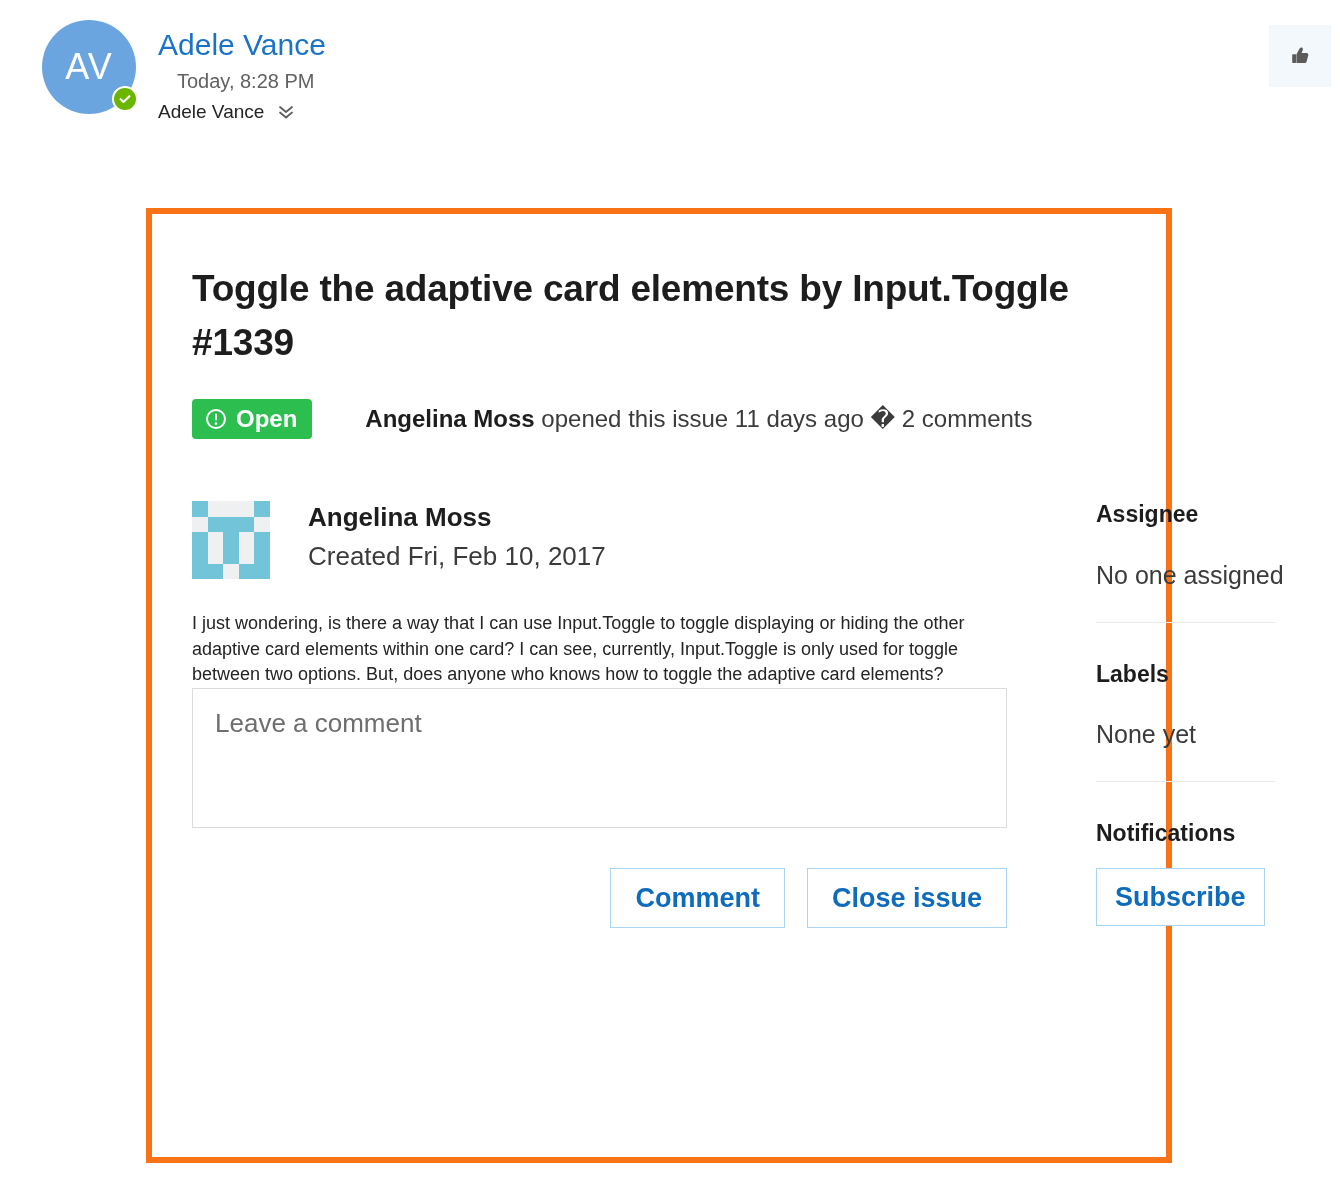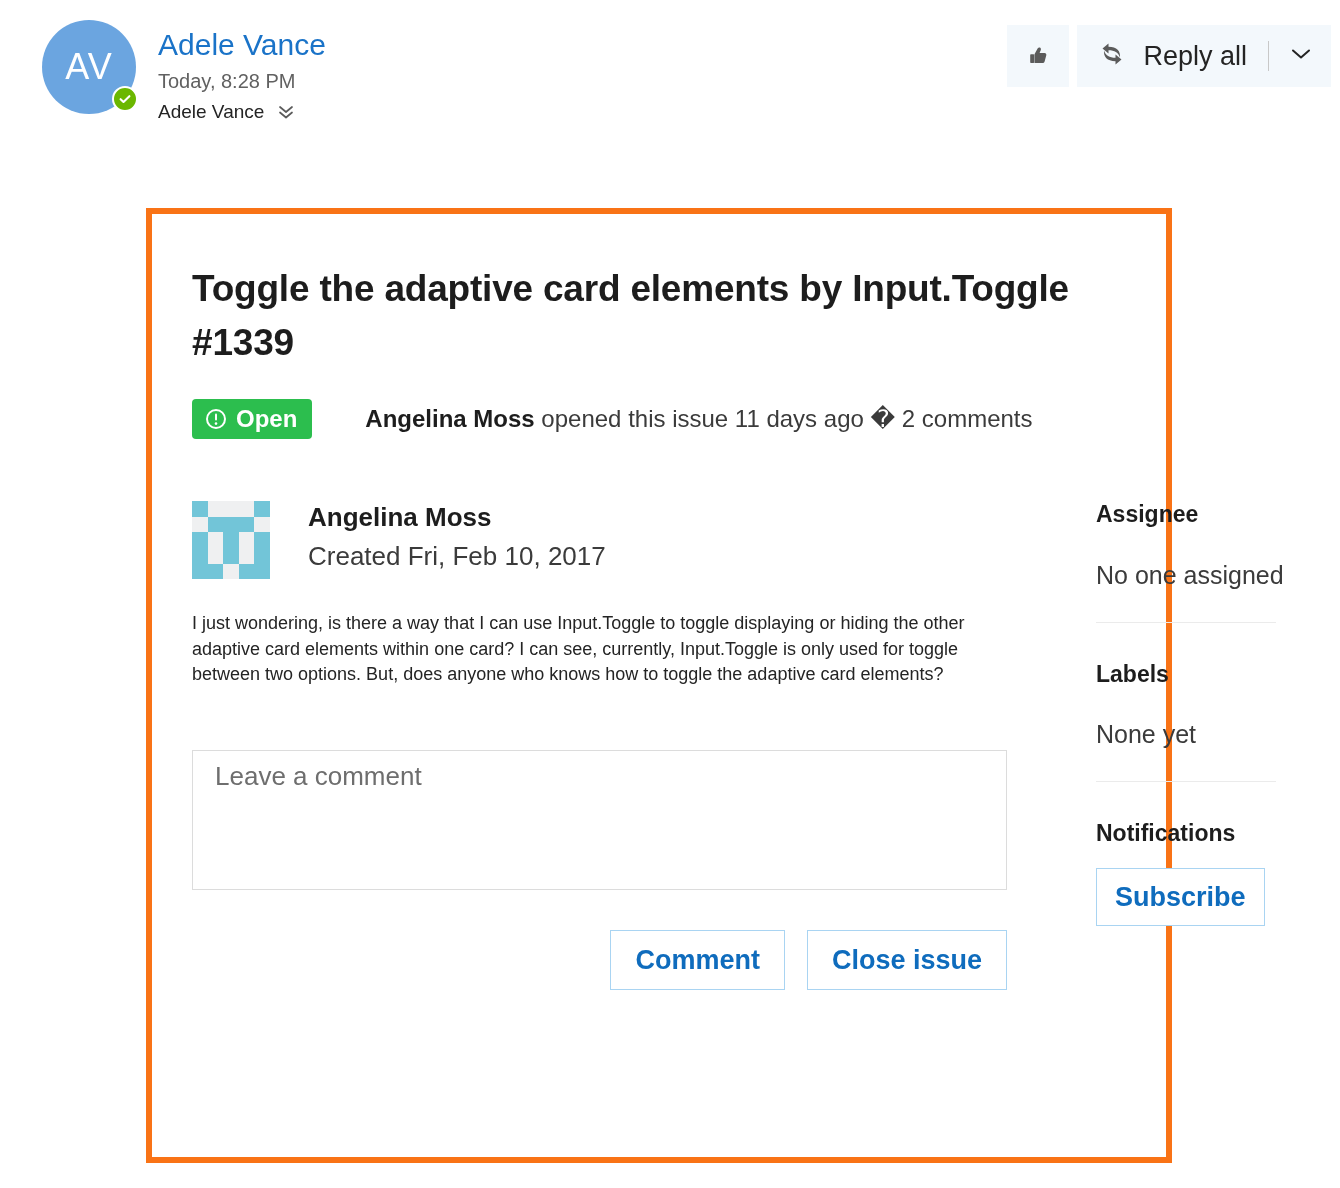--- a/index.html
+++ b/index.html
@@ -70,20 +70,21 @@
     color: #1a73c8;
     line-height: 1.15;
     font-weight: 400;
     cursor: pointer;
   }
   .sender-time {
     font-size: 20px;
     color: #616161;
     margin-top: 7px;
     line-height: 1.1;
+    margin-left: 19px;
   }
   .recipients-row {
     margin-top: 9px;
     display: flex;
     align-items: center;
     gap: 12px;
     font-size: 19px;
     color: #242424;
   }
   .chev-double {
@@ -224,26 +225,25 @@
   }
   .comment-body {
     font-size: 18px;
     line-height: 1.42;
     color: #242424;
     margin-top: 32px;
     max-width: 815px;
   }
 
   .comment-box {
-    margin-top: 62px;
     width: 815px;
     height: 140px;
     border: 1px solid #dcdcdc;
     box-sizing: border-box;
-    padding: 10px 22px;
+    padding: 19px 22px;
     font-size: 26px;
     color: #6e6e6e;
     background: #ffffff;
     font-family: inherit;
     resize: none;
     outline: none;
   }
   .comment-box::placeholder { color: #6e6e6e; opacity: 1; }
 
   .btn-row {
@@ -325,35 +325,20 @@
       </span>
     </div>
   </div>
 
   <div class="actions">
     <div class="icon-btn">
       <span>
         <svg width="30" height="30" viewBox="0 0 30 30" aria-hidden="true">
           <path d="M11.5 13.2 L14.6 7.6 C15.2 6.5 16.5 6.2 17.3 6.8 C17.9 7.3 18.1 8.1 17.8 8.9 L16.6 12.1 L21.6 12.1 C22.8 12.1 23.6 13.2 23.3 14.3 L21.6 20.4 C21.3 21.4 20.4 22.1 19.3 22.1 L11.5 22.1 Z" fill="#5b5b5b"></path>
           <rect x="7.2" y="13.2" width="4" height="8.9" rx="0.8" fill="#5b5b5b"></rect>
-        </svg>
-      </span>
-    </div>
-    <div class="reply-all-btn">
-      <span>
-        <svg width="32" height="32" viewBox="0 0 32 32" aria-hidden="true">
-          <path d="M12.5 5.5 L6.5 10.5 L12.5 15.5 L12.5 12.2 C18.5 12.2 22.5 14.6 24 19.5 C24.6 13.2 21 9 12.5 8.8 Z" fill="#5b5b5b"></path>
-          <path d="M19.5 26.5 L25.5 21.5 L19.5 16.5 L19.5 19.8 C13.5 19.8 9.5 17.4 8 12.5 C7.4 18.8 11 23 19.5 23.2 Z" fill="#5b5b5b"></path>
-        </svg>
-      </span>
-      <span class="label">Reply all</span>
-      <span class="vbar"></span>
-      <span>
-        <svg width="26" height="18" viewBox="0 0 26 18" aria-hidden="true">
-          <path d="M5 5.5 L13 12.5 L21 5.5" fill="none" stroke="#242424" stroke-width="2" stroke-linecap="round" stroke-linejoin="round"></path>
         </svg>
       </span>
     </div>
   </div>
 </div>
 
 <div class="issue-card">
   <div class="card-inner">
 
     <h1 class="issue-title">Toggle the adaptive card elements by Input.Toggle #1339</h1>

